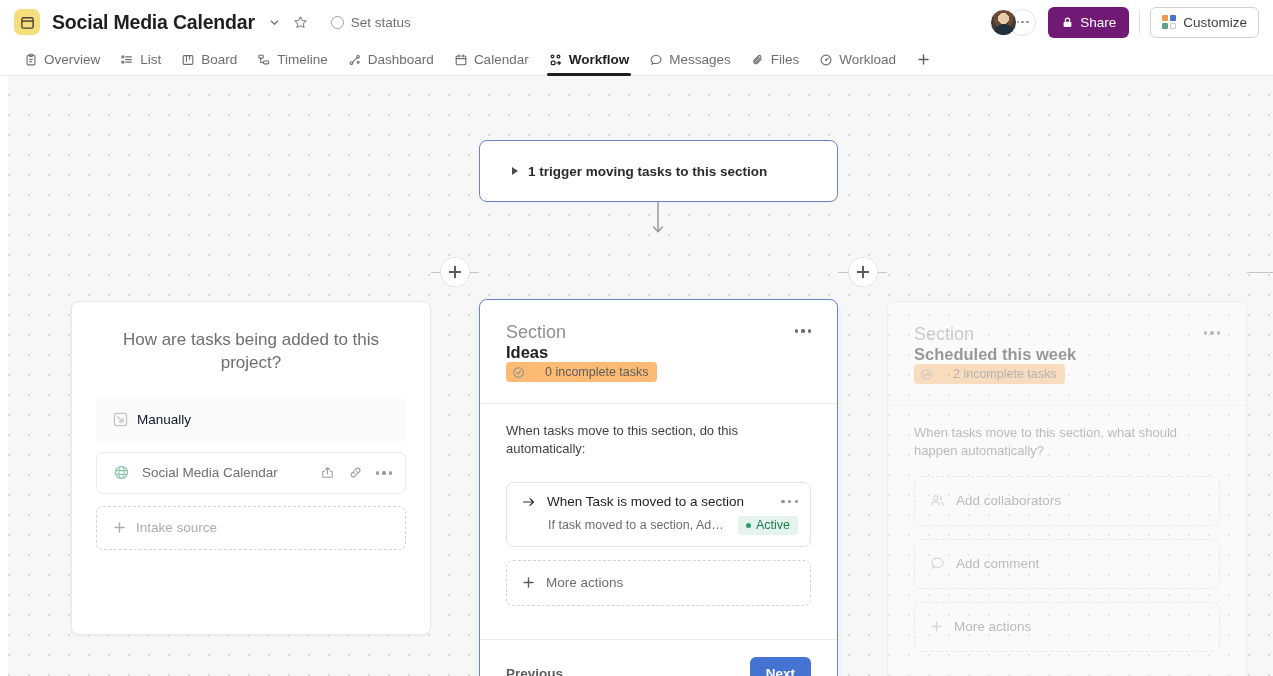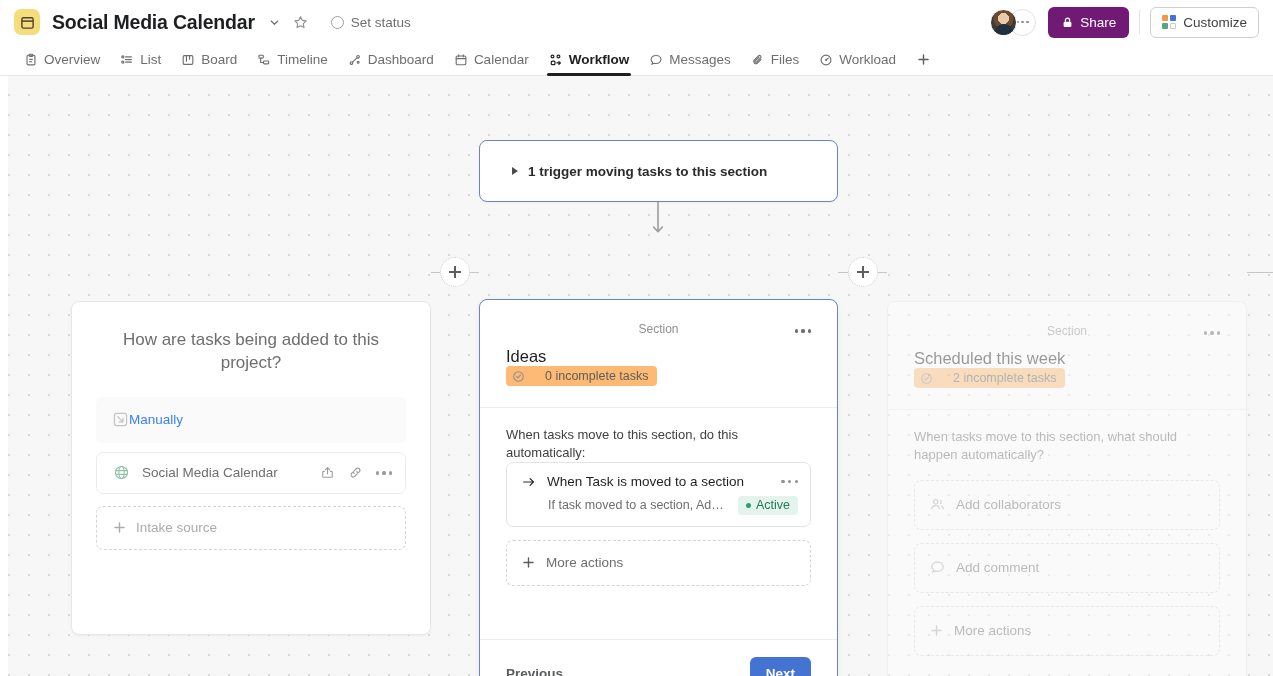--- a/index.html
+++ b/index.html
@@ -114,43 +114,43 @@
   }
   .trigger-banner span { font-size: 13.5px; color: #2a2b2d; font-weight: bold; }
 
   .arrow-down { position: absolute; left: 643px; top: 126px; }
 
   
   .card {
     position: absolute; background: #fff; border-radius: 8px;
   }
   .card-head { padding: 22px 26px 0 26px; position: relative; }
-  .card-kicker { font-size: 12px; color: #8d8f91; text-align: center; }
-  .card-title { font-size: 16.5px; font-weight: normal; color: #1e1f21; margin-top: 11px; }
+  .card-kicker { font-size: 18px; color: #8d8f91; }
+  .card-title { font-size: 16.5px; font-weight: bold; color: #1e1f21; }
   .task-pill {
     display: inline-flex; align-items: center; gap: 20px; margin-top: 0;
     background: #fdba74; border-radius: 4px; padding: 3px 8px 3px 6px;
     font-size: 12.5px; color: #5b5d5e;
   }
   .dots-btn {
     position: absolute; right: 22px; top: 22px; width: 24px; height: 18px;
     display: flex; align-items: center; justify-content: center; gap: 3.5px;
   }
   .dots-btn i { width: 3.2px; height: 3.2px; border-radius: 50%; background: #6d6e6f; display: block; }
 
   
   #card-center {
     left: 471px; top: 223px; width: 359px; height: 408px;
     border: 1.5px solid #6b84c9;
     box-shadow: 0 2px 6px rgba(0,0,0,.06);
   }
   .hr { height: 1px; background: #eceded; margin-top: 20px; }
   .sec-prompt { font-size: 13px; color: #3f4142; padding: 18px 26px 0 26px; line-height: 1.4; }
   .rule-box {
-    margin: 0 26px 0 26px; border: 1px solid #e2e3e4; border-radius: 7px;
+    margin: 24px 26px 0 26px; border: 1px solid #e2e3e4; border-radius: 7px;
     padding: 11px 12px 11px 14px; position: relative;
   }
   .rule-row1 { display: flex; align-items: center; gap: 10px; }
   .rule-title { font-size: 13.5px; color: #1e1f21; }
   .rule-dots { margin-left: auto; display: flex; align-items: center; gap: 3.5px; }
   .rule-dots i { width: 3.2px; height: 3.2px; border-radius: 50%; background: #8d8f91; display: block; }
   .rule-row2 { display: flex; align-items: center; gap: 8px; margin-top: 6px; padding-left: 27px; }
   .rule-sub { font-size: 12.5px; color: #6d6e6f; white-space: nowrap; overflow: hidden; text-overflow: ellipsis; }
   .badge-active {
     margin-left: auto; display: inline-flex; align-items: center; gap: 5px;
@@ -179,22 +179,22 @@
   #card-left {
     left: 63px; top: 225px; width: 360px; height: 334px;
     border: 1px solid #e6e7e8; box-shadow: 0 1px 3px rgba(0,0,0,.04);
   }
   .intake-q {
     font-size: 17px; color: #6d6e6f; text-align: center; line-height: 1.38;
     padding: 26px 28px 0 28px;
   }
   .manual-row {
     margin: 22px 24px 0 24px; background: #fafafa; border-radius: 7px; height: 46px;
-    display: flex; align-items: center; gap: 0; padding-left: 16px;
-    color: #3b82f6; font-size: 13.5px;
+    display: flex; align-items: center; gap: 8px; padding-left: 16px;
+    color: #0f172a; font-size: 13.5px;
   }
   .forms-lbl { padding: 26px 0 0 24px; font-size: 12.5px; color: #8d8f91; }
   .form-row {
     margin: 9px 24px 0 24px; border: 1px solid #eaebec; border-radius: 7px; height: 42px;
     display: flex; align-items: center; gap: 12px; padding: 0 13px 0 16px;
     color: #6d6e6f; font-size: 13.5px;
   }
   .form-row .spacer { margin-left: auto; }
   .form-acts { display: flex; align-items: center; gap: 13px; }
   .form-dots { display: flex; align-items: center; gap: 3.2px; }

